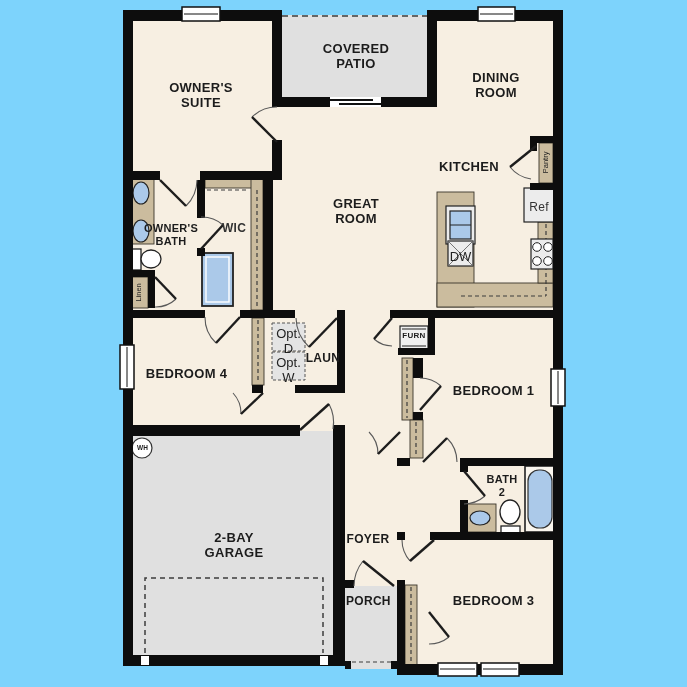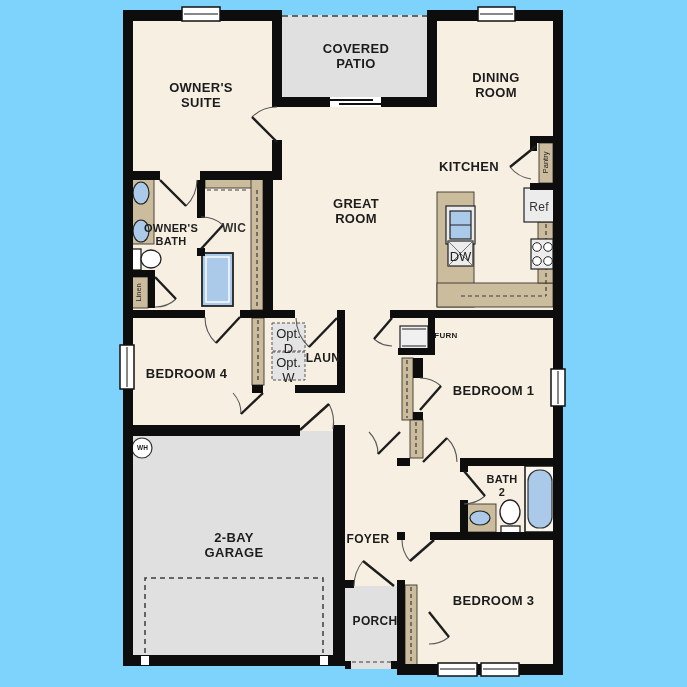--- a/index.html
+++ b/index.html
@@ -220,27 +220,27 @@
 <div class="lbl fs13" style="left:314px;top:41px;width:84px;">COVERED PATIO</div>
 <div class="lbl fs13" style="left:461px;top:70px;width:70px;">DINING ROOM</div>
 <div class="lbl fs13" style="left:155px;top:80px;width:92px;">OWNER'S SUITE</div>
 <div class="lbl fs13 nowrap" style="left:430px;top:159px;width:78px;">KITCHEN</div>
 <div class="lbl fs13" style="left:319px;top:196px;width:74px;">GREAT ROOM</div>
 <div class="lbl fs11" style="left:136px;top:222px;width:70px;">OWNER'S BATH</div>
 <div class="lbl fs9" style="left:219px;top:221px;width:30px;">WIC</div>
 <div class="lbl fs12" style="left:301px;top:351px;width:44px;">LAUN</div>
 <div class="lbl fs85" style="left:273px;top:326px;width:31px;">Opt. D</div>
 <div class="lbl fs85" style="left:273px;top:355px;width:31px;">Opt. W</div>
-<div class="lbl fs8b" style="left:400px;top:331px;width:28px;padding-left:32px;">FURN</div>
+<div class="lbl fs8b" style="left:400px;top:331px;width:28px;">FURN</div>
 <div class="lbl fs13 nowrap" style="left:139px;top:366px;width:95px;">BEDROOM 4</div>
 <div class="lbl fs13 nowrap" style="left:446px;top:383px;width:95px;">BEDROOM 1</div>
 <div class="lbl fs13 nowrap" style="left:446px;top:593px;width:95px;">BEDROOM 3</div>
 <div class="lbl fs11" style="left:483px;top:473px;width:38px;">BATH 2</div>
 <div class="lbl fs12" style="left:343px;top:532px;width:50px;">FOYER</div>
-<div class="lbl fs12" style="left:346px;top:614px;width:58px;">PORCH</div>
+<div class="lbl fs12" style="left:346px;top:594px;width:41px;">PORCH</div>
 <div class="lbl fs13" style="left:187px;top:530px;width:94px;">2-BAY GARAGE</div>
 <div class="lbl fs65" style="left:133px;top:444px;width:19px;">WH</div>
 <div class="lbl fs9" style="left:524px;top:200px;width:30px;font-weight:normal;">Ref</div>
 <div class="lbl fs85" style="left:448px;top:249px;width:25px;">DW</div>
 <div class="lbl fs75 rot" style="left:526px;top:158px;width:40px;">Pantry</div>
 <div class="lbl fs75 rot" style="left:119px;top:288px;width:40px;">Linen</div>
 
 </div>
 
 </body></html>

